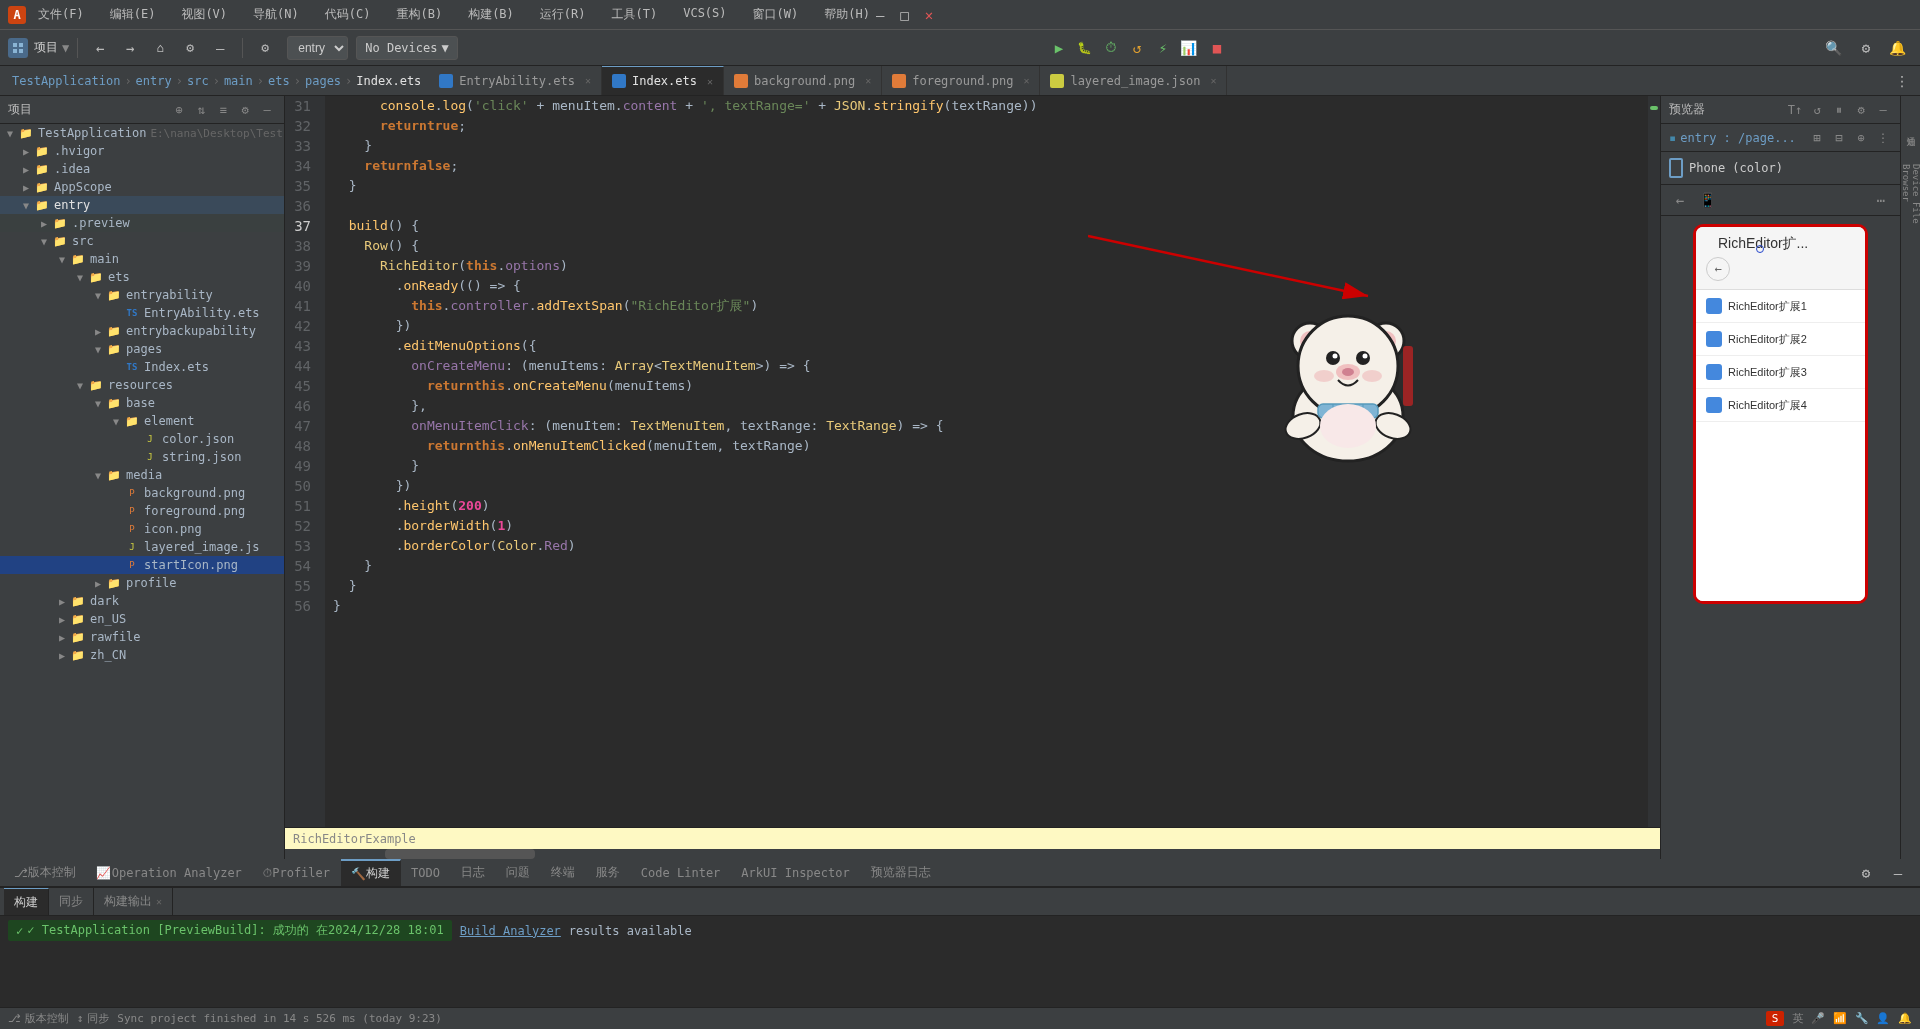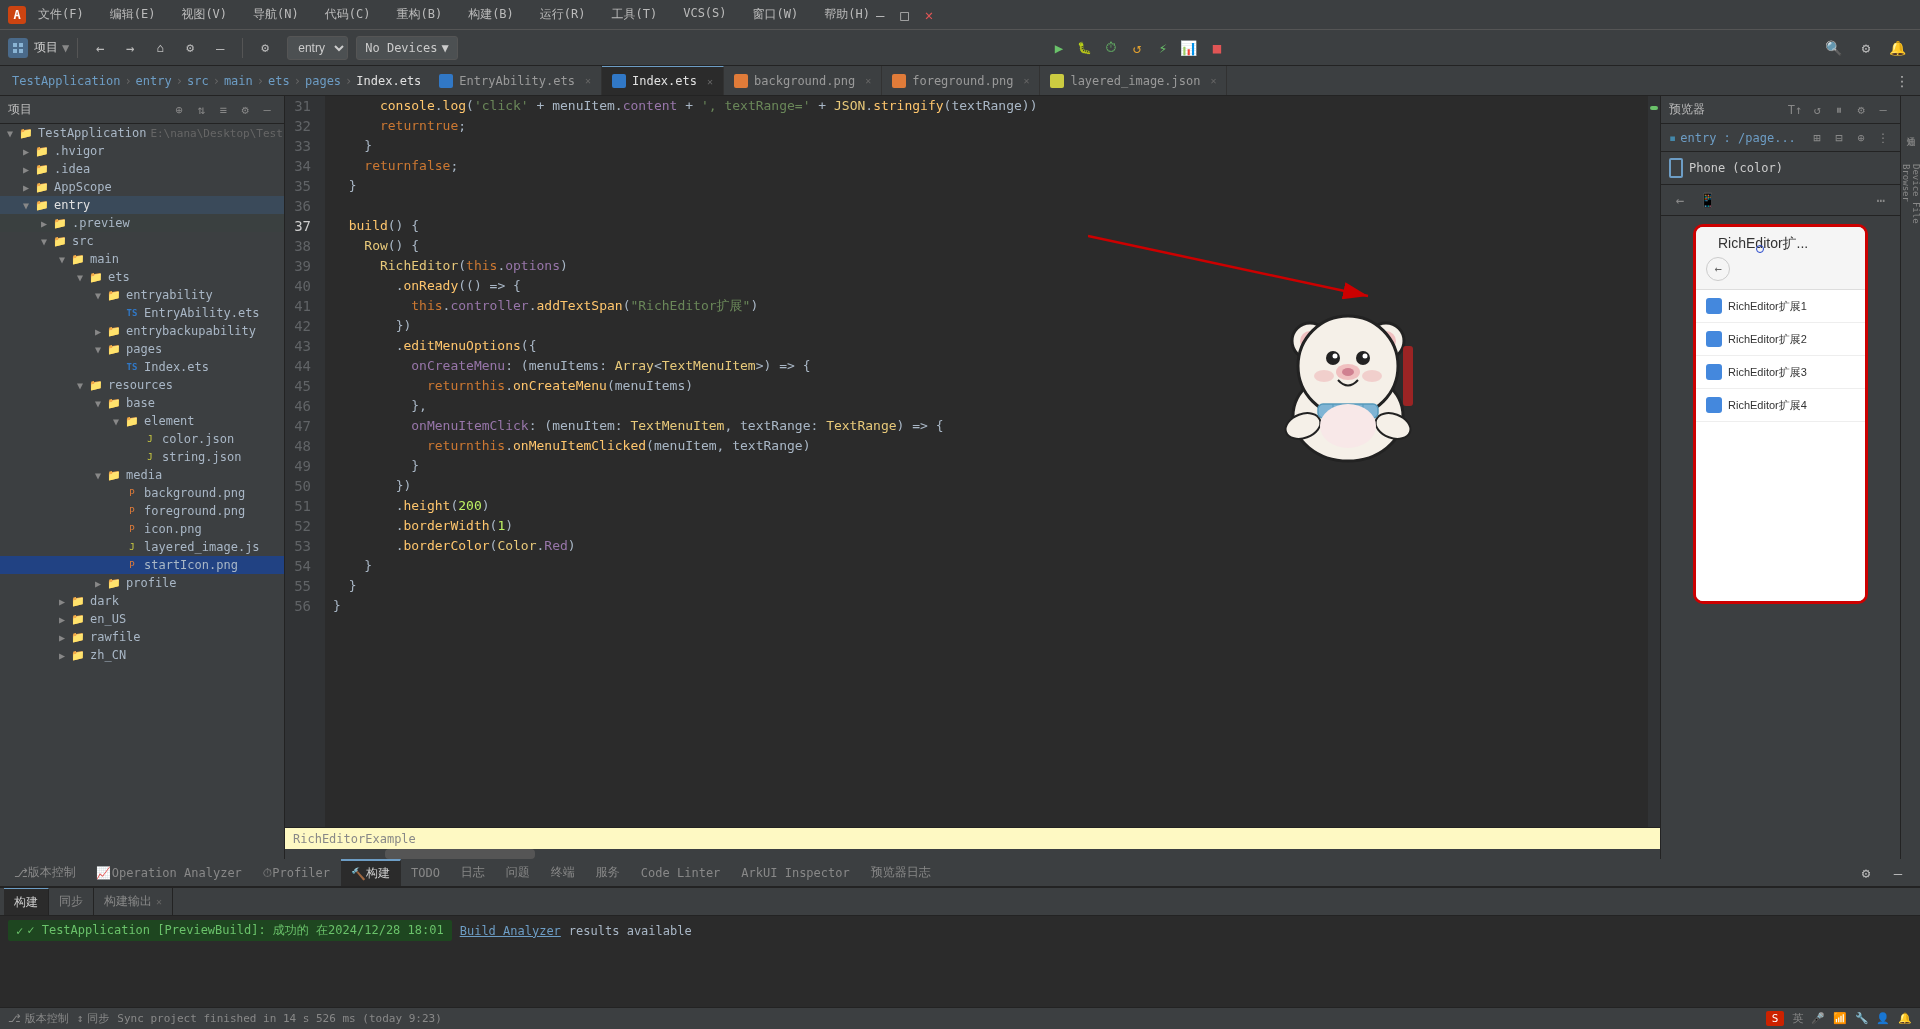--- a/index.html
+++ b/index.html
@@ -296,24 +296,24 @@
     #code-area::-webkit-scrollbar { height: 8px; width: 8px; }
     #code-area::-webkit-scrollbar-track { background: #3c3f41; }
     #code-area::-webkit-scrollbar-thumb { background: #555; }
 
     .code-line {
       height: 20px;
       white-space: pre;
       display: flex;
       align-items: center;
     }
-    .kw { color: #cc7832; }
+    .kw { color: #cc7832; font-weight: bold; }
     .fn { color: #ffc66d; text-align: center; }
     .str { color: #6a8759; }
-    .num { color: #bef264; }
+    .num { color: #ec4899; font-weight: bold; }
     .var { color: #a9b7c6; }
     .cls { color: #e8c97a; }
     .punct { color: #a9b7c6; }
     .prop { color: #9876aa; }
     .op { color: #a9b7c6; }
     .param-name { color: #a9b7c6; }
 
     
     #right-panel {
       width: 240px;

